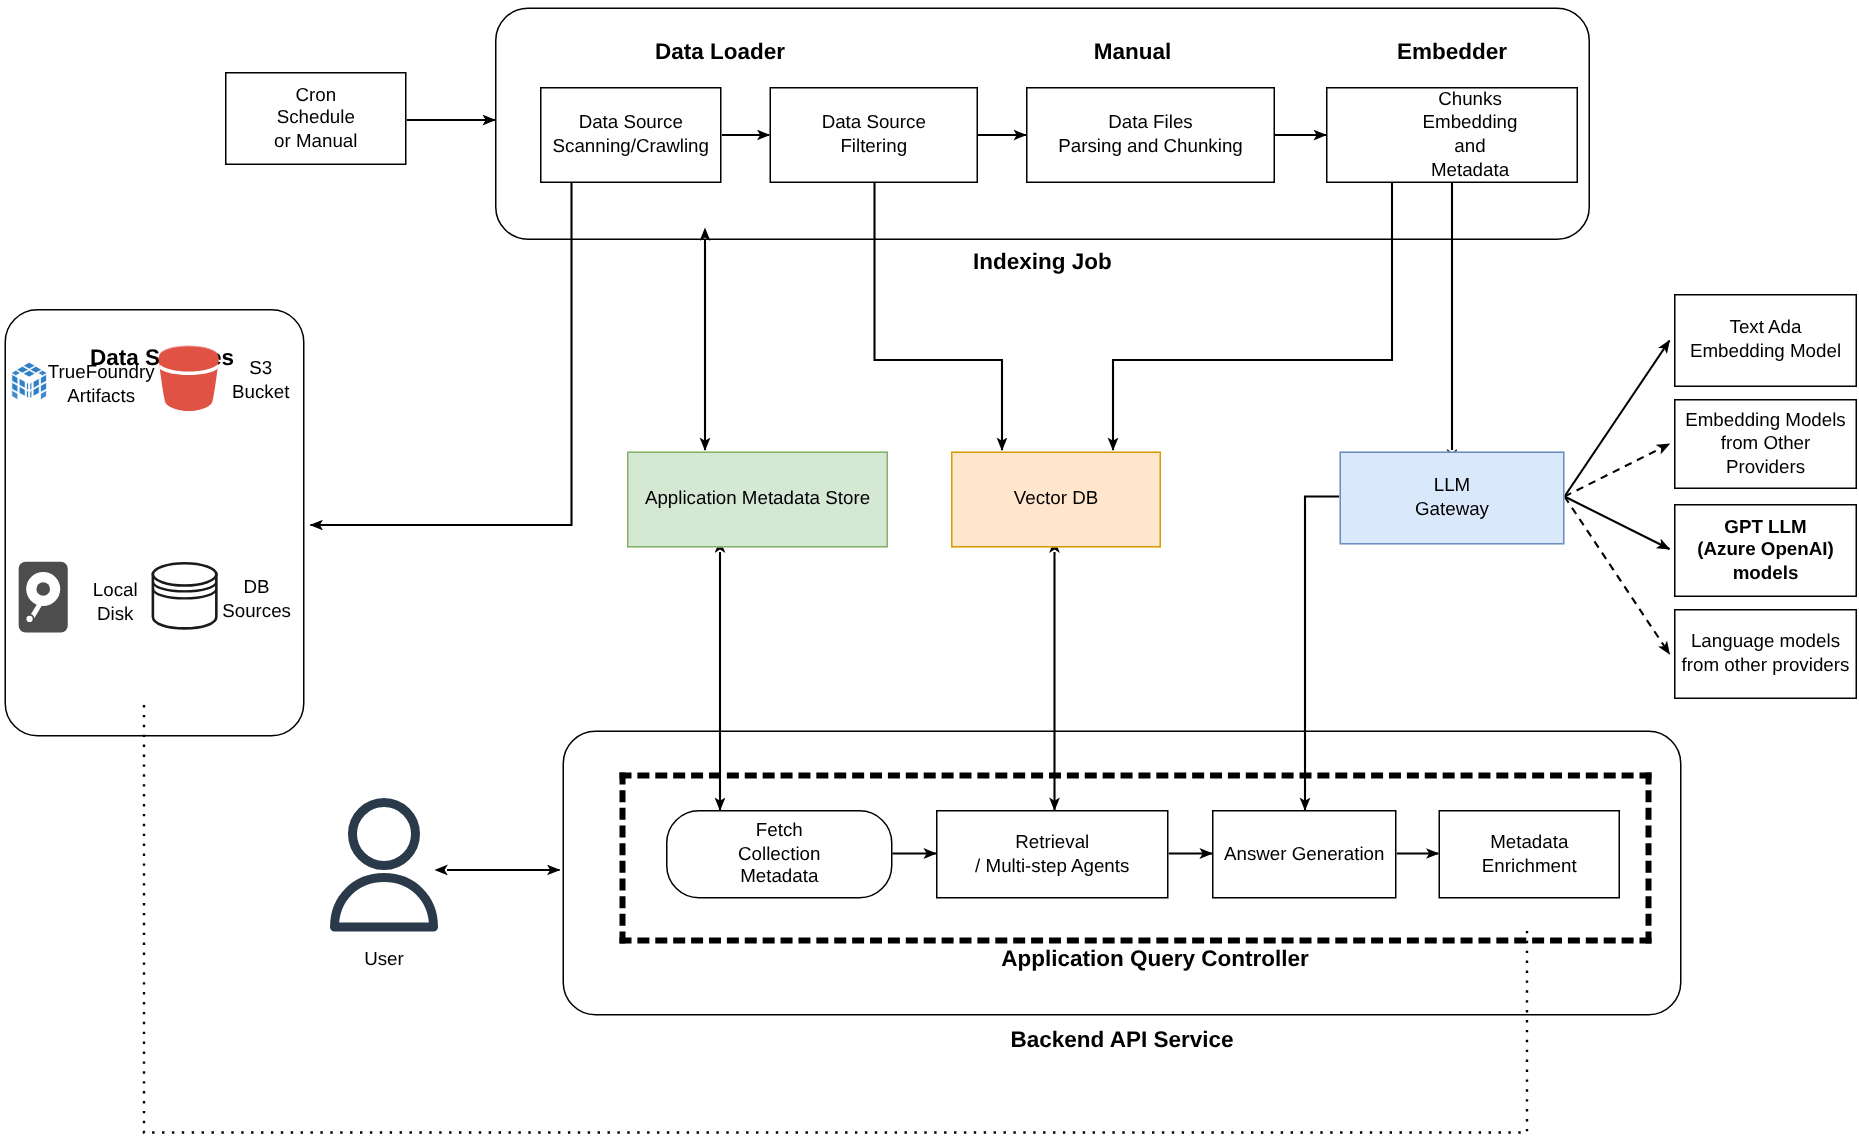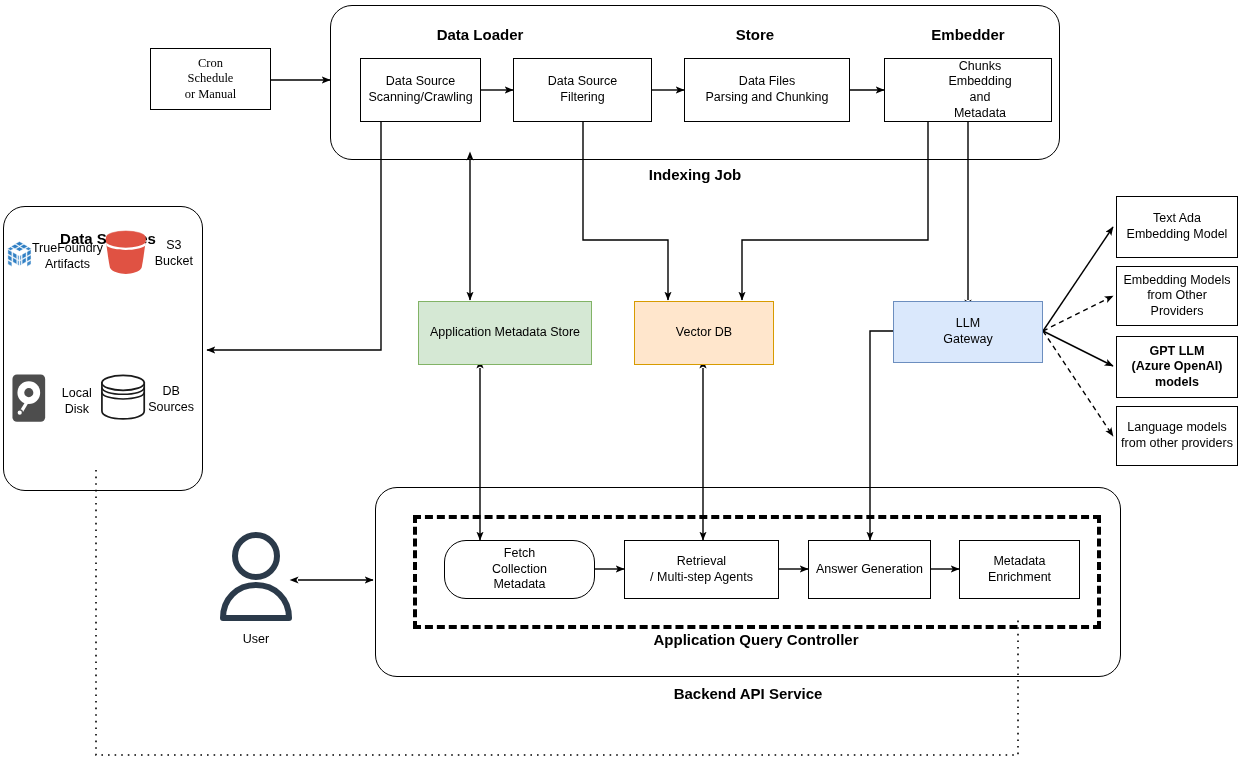--- a/index.html
+++ b/index.html
@@ -82,37 +82,37 @@
 
     <g stroke="#000" stroke-width="1.6" fill="none" stroke-dasharray="1.6,5">
       <path d="M96,470 L96,755 L1018,755 L1018,620"></path>
     </g>
   </svg>
 
   <div class="group" style="left:330px;top:5px;width:730px;height:155px;"></div>
   <div class="glabel" style="left:330px;top:166px;width:730px;">Indexing Job</div>
 
   <div class="glabel" style="left:360px;top:26px;width:240px;">Data Loader</div>
-  <div class="glabel" style="left:660px;top:26px;width:190px;">Store</div>
+  <div class="glabel" style="left:660px;top:26px;width:190px;">Manual</div>
   <div class="glabel" style="left:876px;top:26px;width:184px;">Embedder</div>
 
   <div class="node" style="left:360px;top:58px;width:121px;height:64px;">
     <span>Data Source<br>Scanning/Crawling</span>
   </div>
   <div class="node" style="left:513px;top:58px;width:139px;height:64px;">
     <span>Data Source<br>Filtering</span>
   </div>
   <div class="node" style="left:684px;top:58px;width:166px;height:64px;">
     <span>Data Files<br>Parsing and Chunking</span>
   </div>
   <div class="node" style="left:884px;top:58px;width:168px;height:64px;padding-left:24px;">
     <span>Chunks<br>Embedding<br>and<br>Metadata</span>
   </div>
 
-  <div class="node" style="left:150px;top:48px;width:121px;height:62px;font-family:Liberation Serif, serif;">
+  <div class="node" style="left:150px;top:48px;width:121px;height:62px;">
     <span>Cron<br>Schedule<br>or Manual</span>
   </div>
 
   <div class="glabel" style="left:8px;top:186px;width:200px;margin-top:44px;">Data Sources</div>
   <div class="group" style="left:3px;top:206px;width:200px;height:285px;"></div>
 
   <div class="srcitem" style="left:7px;top:224px;">
     <svg width="56" height="60" viewBox="0 0 56 60">
       <g fill="#2f7fc4" stroke="#ffffff" stroke-width="1.1">
 
@@ -201,21 +201,21 @@
     <span>GPT LLM<br>(Azure OpenAI)<br>models</span>
   </div>
   <div class="node" style="left:1116px;top:406px;width:122px;height:60px;">
     <span>Language models<br>from other providers</span>
   </div>
 
   <div class="group" style="left:375px;top:487px;width:746px;height:190px;"></div>
   <div class="glabel" style="left:375px;top:685px;width:746px;">Backend API Service</div>
 
   <div class="group-dashed" style="left:413px;top:515px;width:688px;height:114px;"></div>
-  <div class="glabel" style="left:412px;top:631px;width:688px;">Application Query Controller</div>
+  <div class="glabel" style="left:426px;top:631px;width:688px;">Application Query Controller</div>
 
   <div class="node" style="left:444px;top:540px;width:151px;height:59px;border-radius:22px;">
     <span>Fetch<br>Collection<br>Metadata</span>
   </div>
   <div class="node" style="left:624px;top:540px;width:155px;height:59px;">
     <span>Retrieval<br>/ Multi-step Agents</span>
   </div>
   <div class="node" style="left:808px;top:540px;width:123px;height:59px;">
     <span>Answer Generation</span>
   </div>

